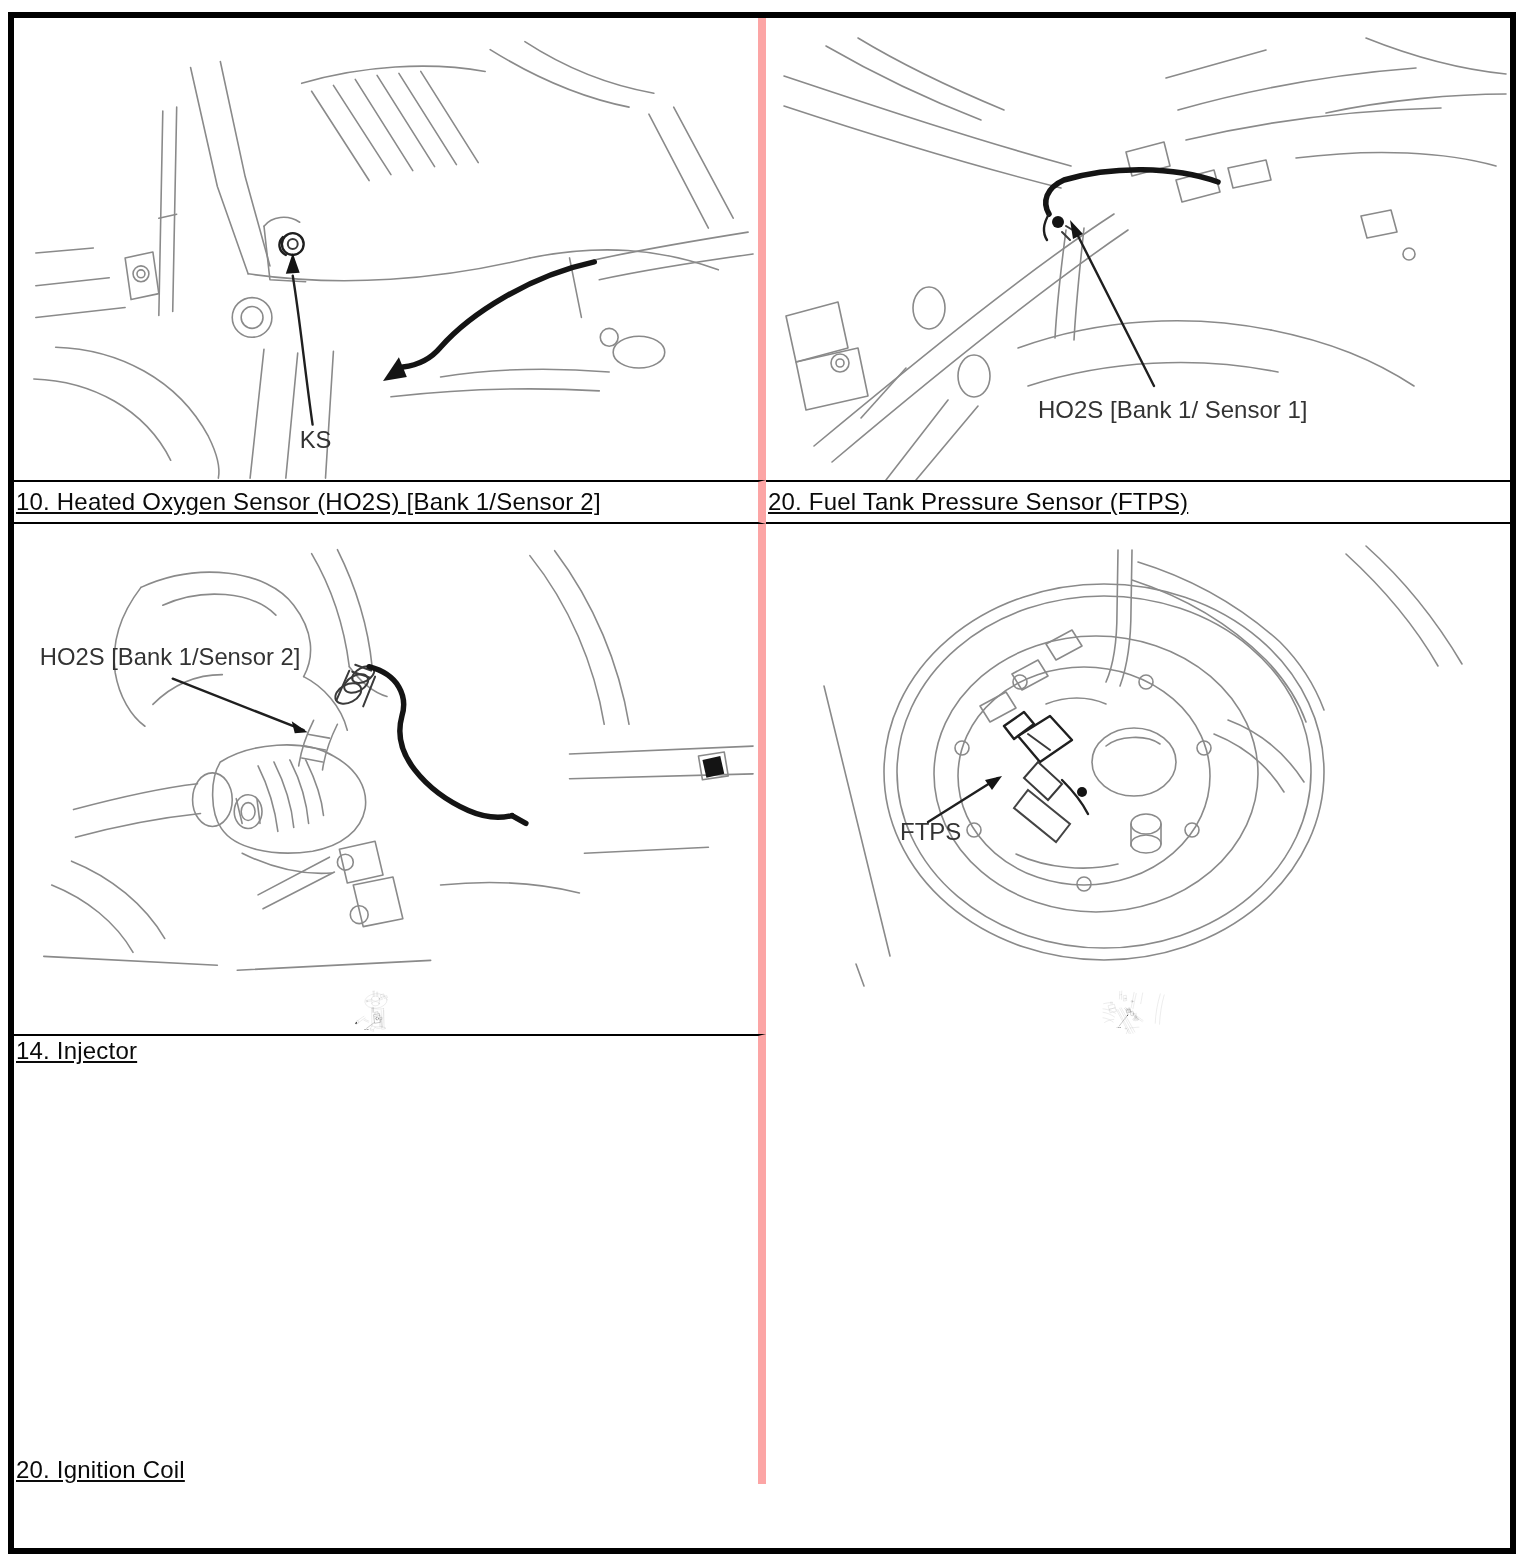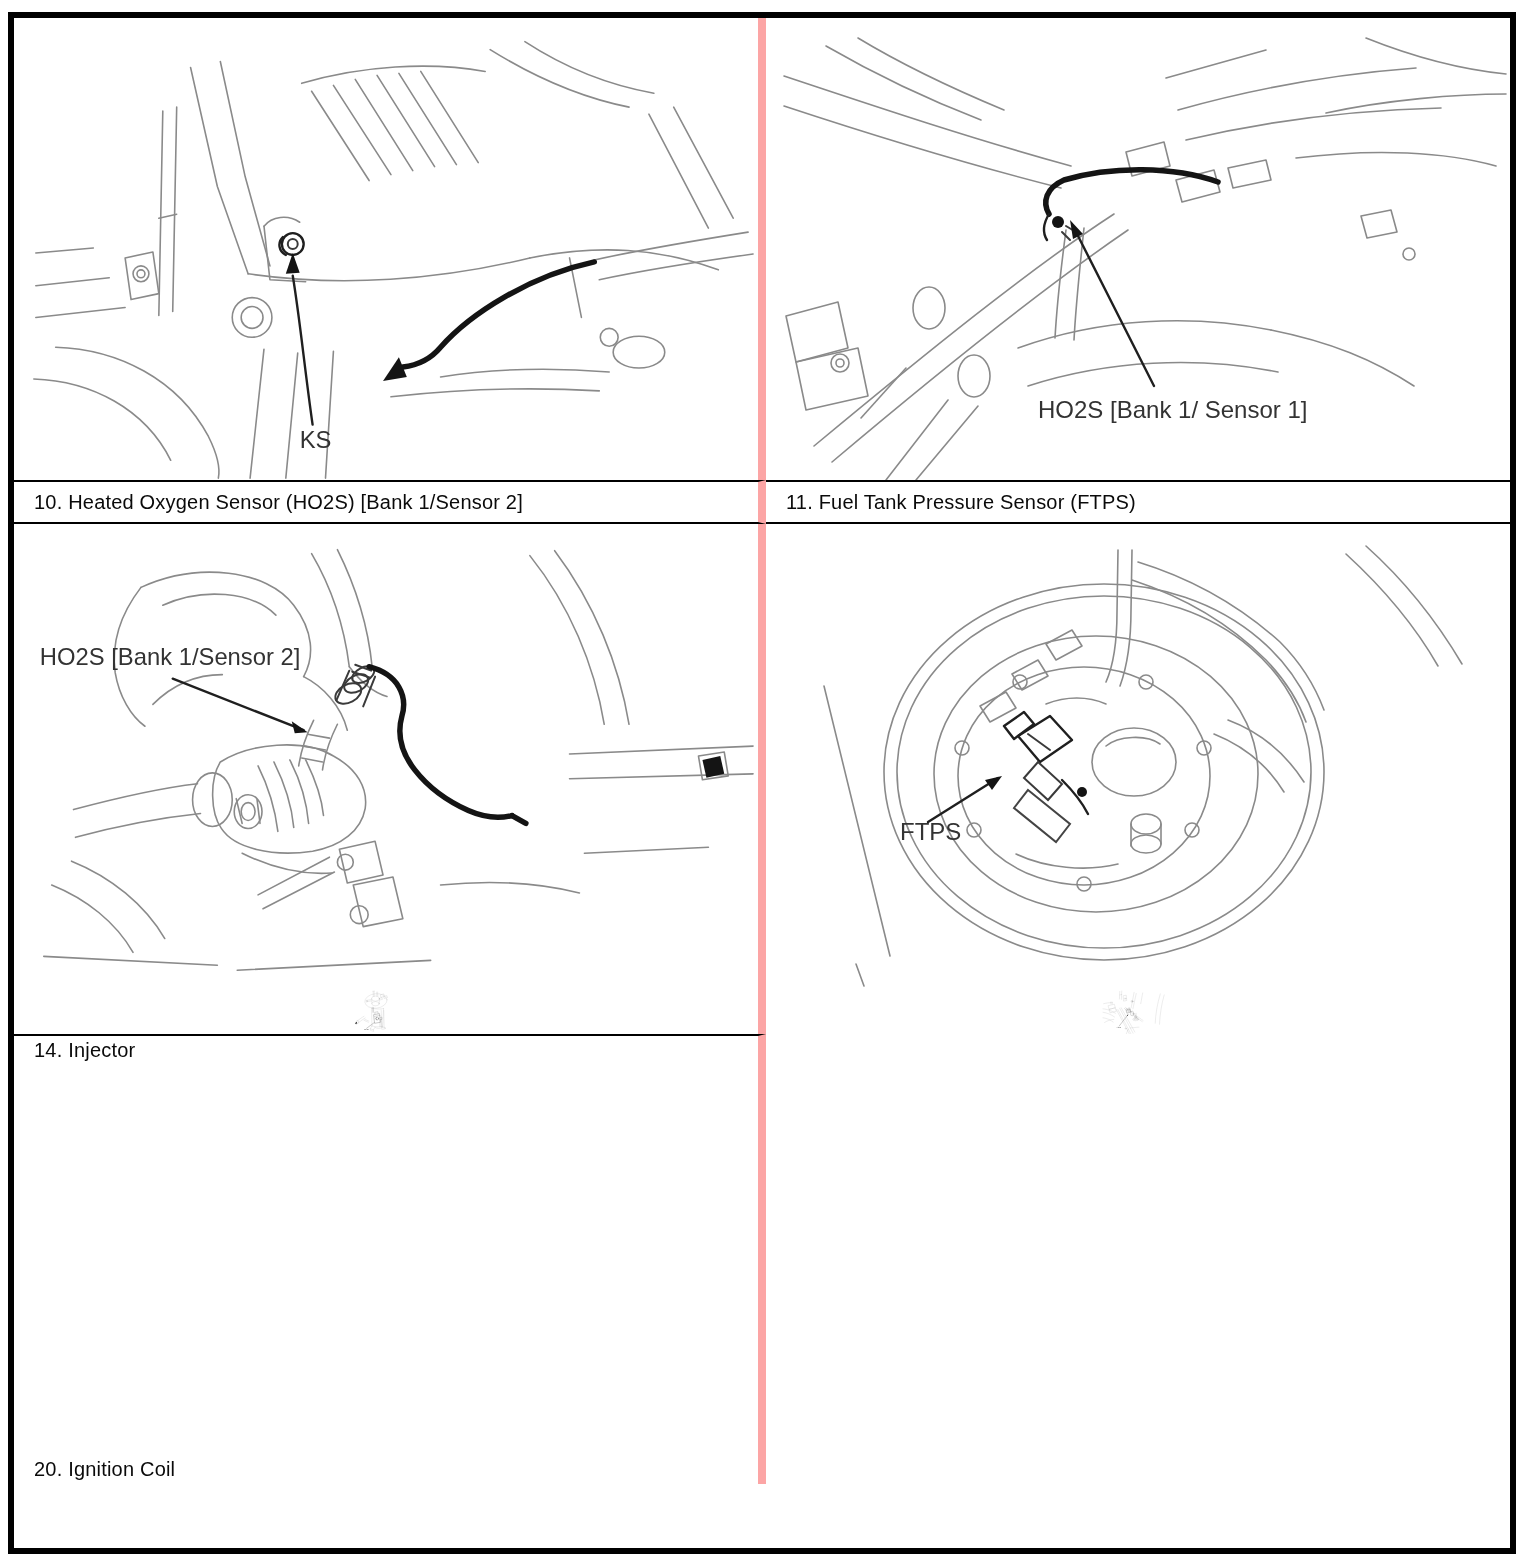--- a/index.html
+++ b/index.html
@@ -5,27 +5,27 @@
   html,body{margin:0;padding:0;background:#ffffff;}
   body{width:1526px;height:1566px;position:relative;font-family:"Liberation Sans",sans-serif;}
   .frame{
     position:absolute;left:8px;top:12px;width:1508px;height:1542px;
     box-sizing:border-box;border:6px solid #000;
     display:grid;
     grid-template-columns:752px 744px;
     grid-template-rows:462px 44px 466px 44px 450px 64px;
     background:#fff;
   }
-  .cell{box-sizing:border-box;overflow:hidden;background:#fff;}
+  .cell{box-sizing:border-box;overflow:hidden;background:#fff;text-decoration:underline;}
   .cell.colL{border-right:8px solid #fca5a5;}
   .imgcell svg{display:block;width:100%;height:100%;}
   .capcell{
     border-top:2px solid #000;border-bottom:2px solid #000;
     display:flex;align-items:center;
-    font-size:20px;color:#0a0a0a;padding-left:20px;letter-spacing:0.2px;
+    font-size:24px;color:#0a0a0a;padding-left:2px;letter-spacing:0.2px;
   }
   .capcell.last{border-bottom:none;}
   .capcell.twoline{flex-direction:column;align-items:flex-start;justify-content:space-between;line-height:29px;}
   
   .s1{stroke:#8a8a8a;stroke-width:1.6;fill:none;stroke-linecap:round;stroke-linejoin:round;}
   .s2{stroke:#1f1f1f;stroke-width:2.4;fill:none;stroke-linecap:round;stroke-linejoin:round;}
   .s2t{stroke:#3a3a3a;stroke-width:2;fill:none;stroke-linecap:round;}
   .thick{stroke:#141414;stroke-width:5.5;fill:none;stroke-linecap:round;}
   .thin-d{stroke:#444;stroke-width:2;fill:none;stroke-linecap:round;}
   .fillDark{fill:#141414;stroke:none;}
@@ -142,21 +142,21 @@
         <polygon class="fillDark" points="304,202 317,216 307,221"></polygon>
       </g>
       <text class="svglabel" x="272" y="400">HO2S [Bank 1/ Sensor 1]</text>
     </svg>
   </div>
 
   <div class="cell colL capcell">
     <span>10. Heated Oxygen Sensor (HO2S) [Bank 1/Sensor 2]</span>
   </div>
   <div class="cell capcell">
-    <span>11. Fuel Tank Pressure Sensor (FTPS)</span>
+    <span>20. Fuel Tank Pressure Sensor (FTPS)</span>
   </div>
 
   <div class="cell colL imgcell">
     <svg viewBox="0 0 750 466">
       <g class="s1">
         <path d="M128,62 C185,36 255,44 282,80 C302,106 303,132 292,152"></path>
         <path d="M128,62 C108,88 98,118 102,148 C106,172 118,192 132,202"></path>
         <path d="M292,152 C312,162 330,182 336,206"></path>
         <path d="M150,80 C190,62 240,66 264,90"></path>
         <path d="M140,180 C160,160 185,150 210,150"></path>

